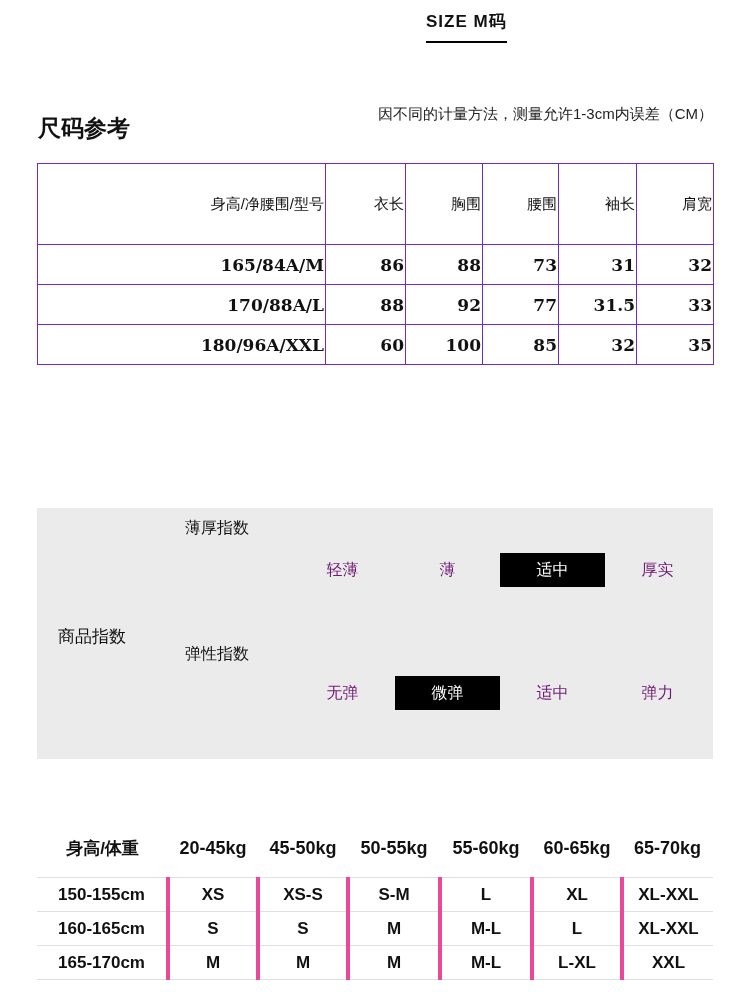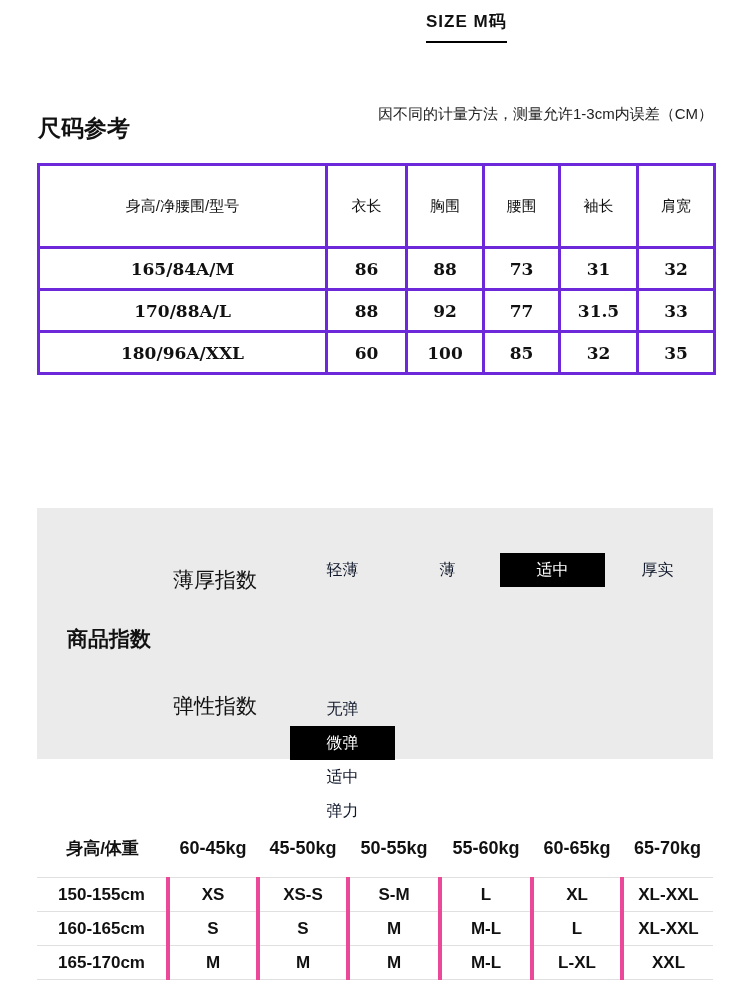--- a/index.html
+++ b/index.html
@@ -26,46 +26,46 @@
     position:absolute; right:37px; top:105px;
     font-size:15px; color:#222;
   }
 
   
   .size-table {
     position:absolute; left:37px; top:163px; width:676px;
     border-collapse:collapse; table-layout:fixed;
   }
   .size-table td {
-    border:3px solid #6d28d9; text-align:center; vertical-align:middle;
+    border:1px solid #6d28d9; text-align:right; vertical-align:middle;
   }
   .size-table thead td { height:78px; font-size:15px; }
   .size-table tbody td {
     height:37px; font-size:17px; font-weight:bold;
     font-family:"DejaVu Serif","Liberation Serif",serif;
   }
 
   
   .index-section {
     position:absolute; left:37px; top:508px; width:676px; height:251px;
     background:#ebebeb;
   }
   .index-main-label {
-    position:absolute; left:30px; top:117px;
-    font-size:21px; font-weight:bold;
-  }
-  .index-group-label { position:absolute; left:136px; font-size:21px;margin-top:48px; }
+    position:absolute; left:21px; top:117px;
+    font-size:17px; font-weight:normal;
+  }
+  .index-group-label { position:absolute; left:148px; font-size:16px; }
   .label-thickness { top:10px; }
   .label-elastic   { top:136px; }
   .options-row { position:absolute; left:253px; width:420px; display:flex; }
   .options-thickness { top:45px; }
-  .options-elastic   { top:184px;flex-direction:column; }
+  .options-elastic   { top:168px; }
   .option {
     width:105px; height:34px; display:flex; align-items:center; justify-content:center;
-    font-size:16px; color:#0f172a;
+    font-size:16px; color:#701a75;
   }
   .option.selected { background:#000; color:#fff; }
 
   
   .fit-table {
     position:absolute; left:37px; top:820px; width:676px;
     border-collapse:collapse; table-layout:fixed; font-weight:bold;
   }
   .fit-table td { text-align:center; vertical-align:middle; }
   .fit-table thead td { height:55px; font-size:18px; border:none; }
@@ -153,21 +153,21 @@
       <col style="width:90px">
       <col style="width:90px">
     <col style="width:92px">
       <col style="width:92px">
       <col style="width:90px">
       <col style="width:91px">
   </colgroup>
   <thead>
     <tr>
         <td>身高/体重</td>
-        <td>60-45kg</td>
+        <td>20-45kg</td>
         <td>45-50kg</td>
         <td>50-55kg</td>
         <td>55-60kg</td>
         <td>60-65kg</td>
         <td>65-70kg</td>
       </tr>
   </thead>
   <tbody>
       <tr>
         <td>150-155cm</td>

